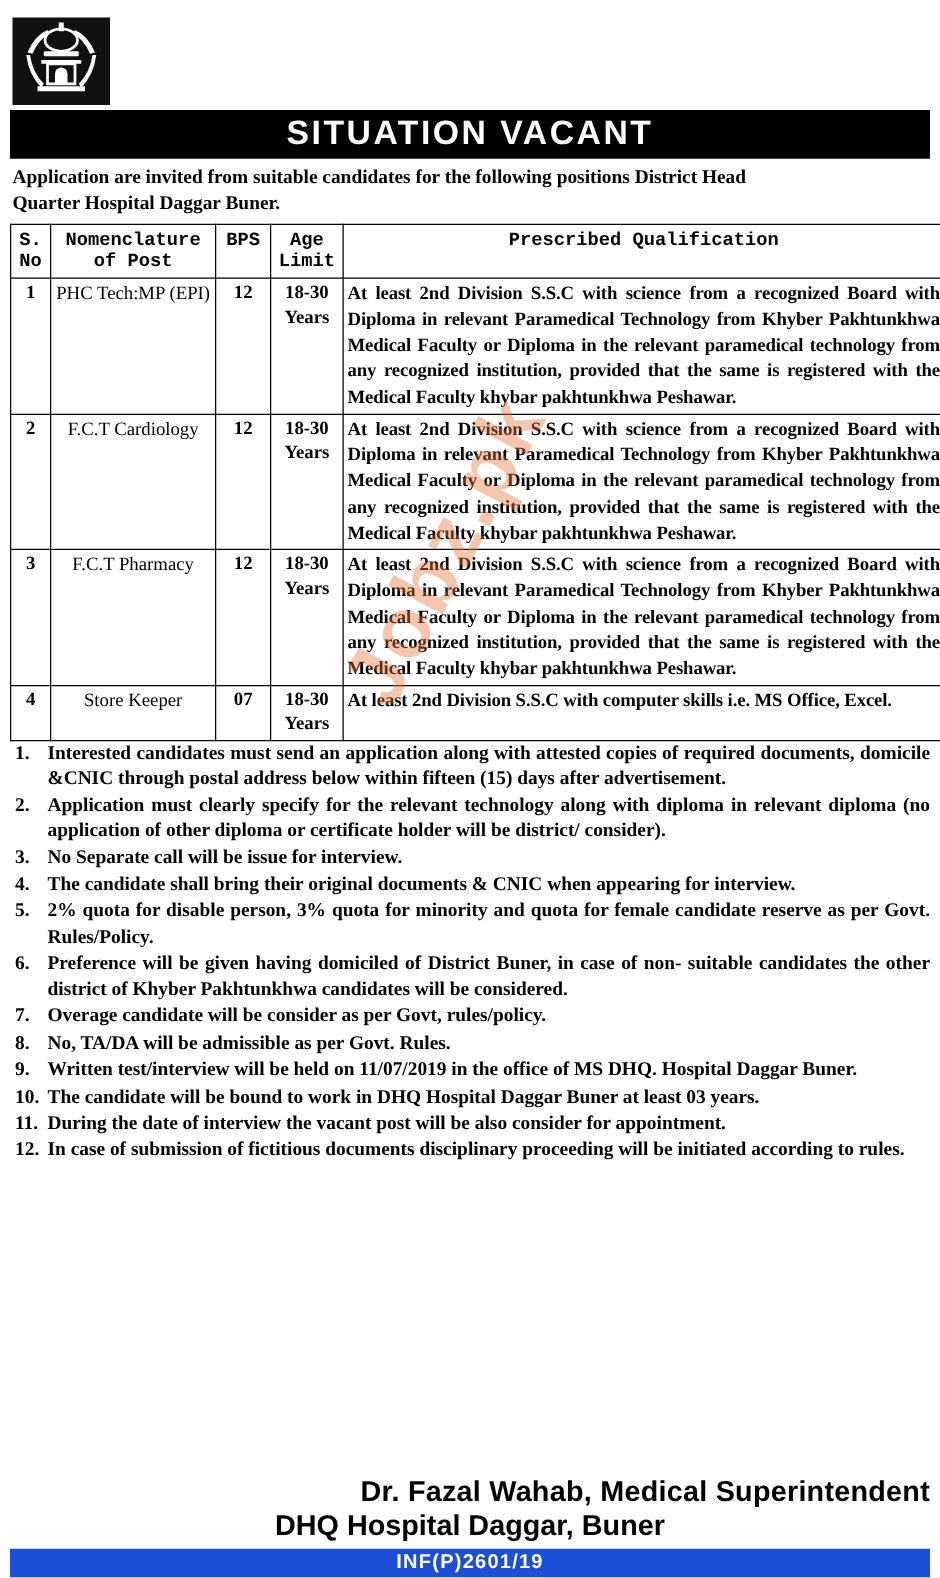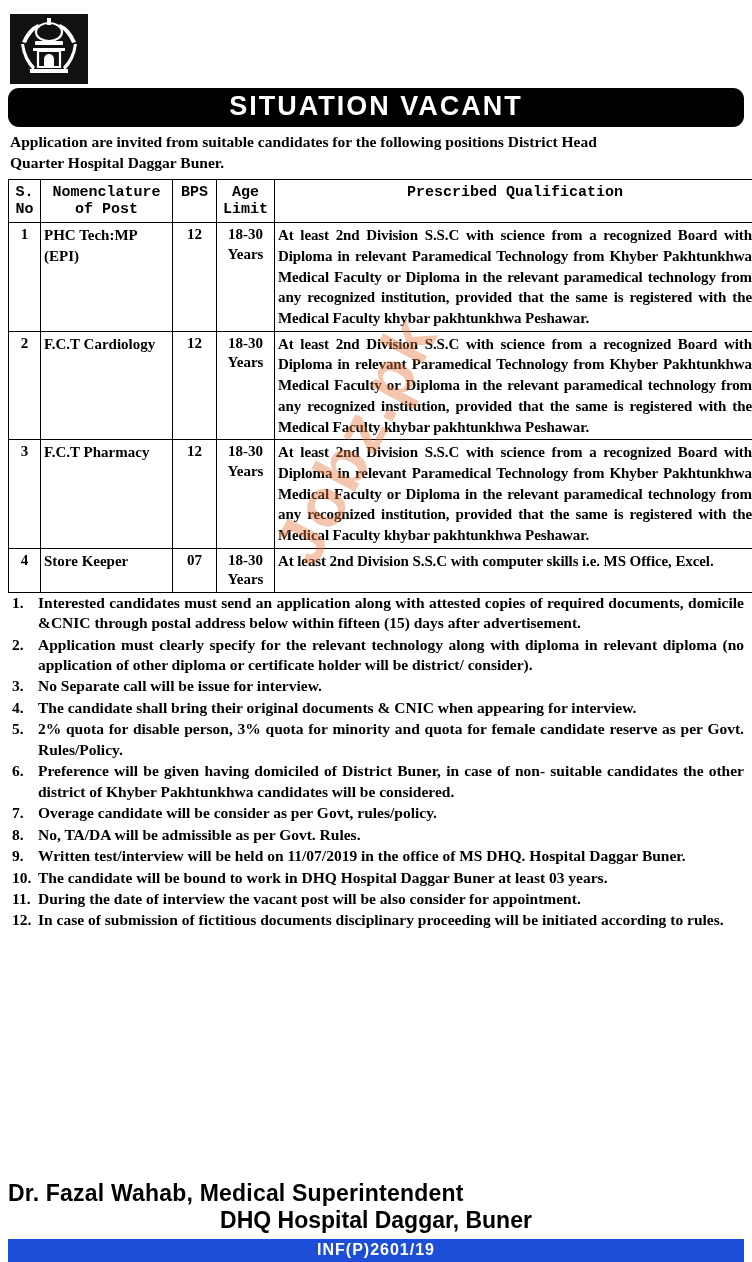--- a/index.html
+++ b/index.html
@@ -68,21 +68,20 @@
     color: #fff;
     text-align: center;
     font-family: "Liberation Sans", sans-serif;
     font-weight: bold;
     font-size: 27px;
     letter-spacing: 2px;
     padding: 3px 0 5px 0;
     margin: 2px 0 0 0;
     width: 736px;
     margin-left: 0;
-    border-radius: 11px;
   }
   .banner-wrap {
     position: relative;
   }
   
   .intro {
     font-family: "Liberation Serif", serif;
     font-weight: bold;
     font-size: 15.5px;
     line-height: 1.35;
@@ -112,21 +111,22 @@
     line-height: 1.15;
     padding: 4px 2px;
   }
   td.c-sno, td.c-bps, td.c-age {
     text-align: center;
     font-weight: bold;
     font-size: 15px;
     line-height: 1.3;
   }
   td.c-post {
-    font-weight: bold;
+    text-align: center;
+    font-weight: normal;
     font-size: 15px;
     line-height: 1.35;
   }
   td.c-qual {
     text-align: justify;
     font-weight: bold;
     font-size: 15px;
     line-height: 1.38;
     letter-spacing: -0.1px;
   }
@@ -170,21 +170,21 @@
   }
   
   .footer {
     position: absolute;
     left: 8px;
     right: 8px;
     bottom: 0;
     width: 736px;
   }
   .footer-name {
-    text-align: left;
+    text-align: right;
     font-family: "Liberation Sans", sans-serif;
     font-weight: bold;
     font-size: 23px;
     line-height: 1.25;
     padding-top: 4px;
     letter-spacing: 0.2px;
   }
   .footer-sub {
     text-align: center;
     font-family: "Liberation Sans", sans-serif;

